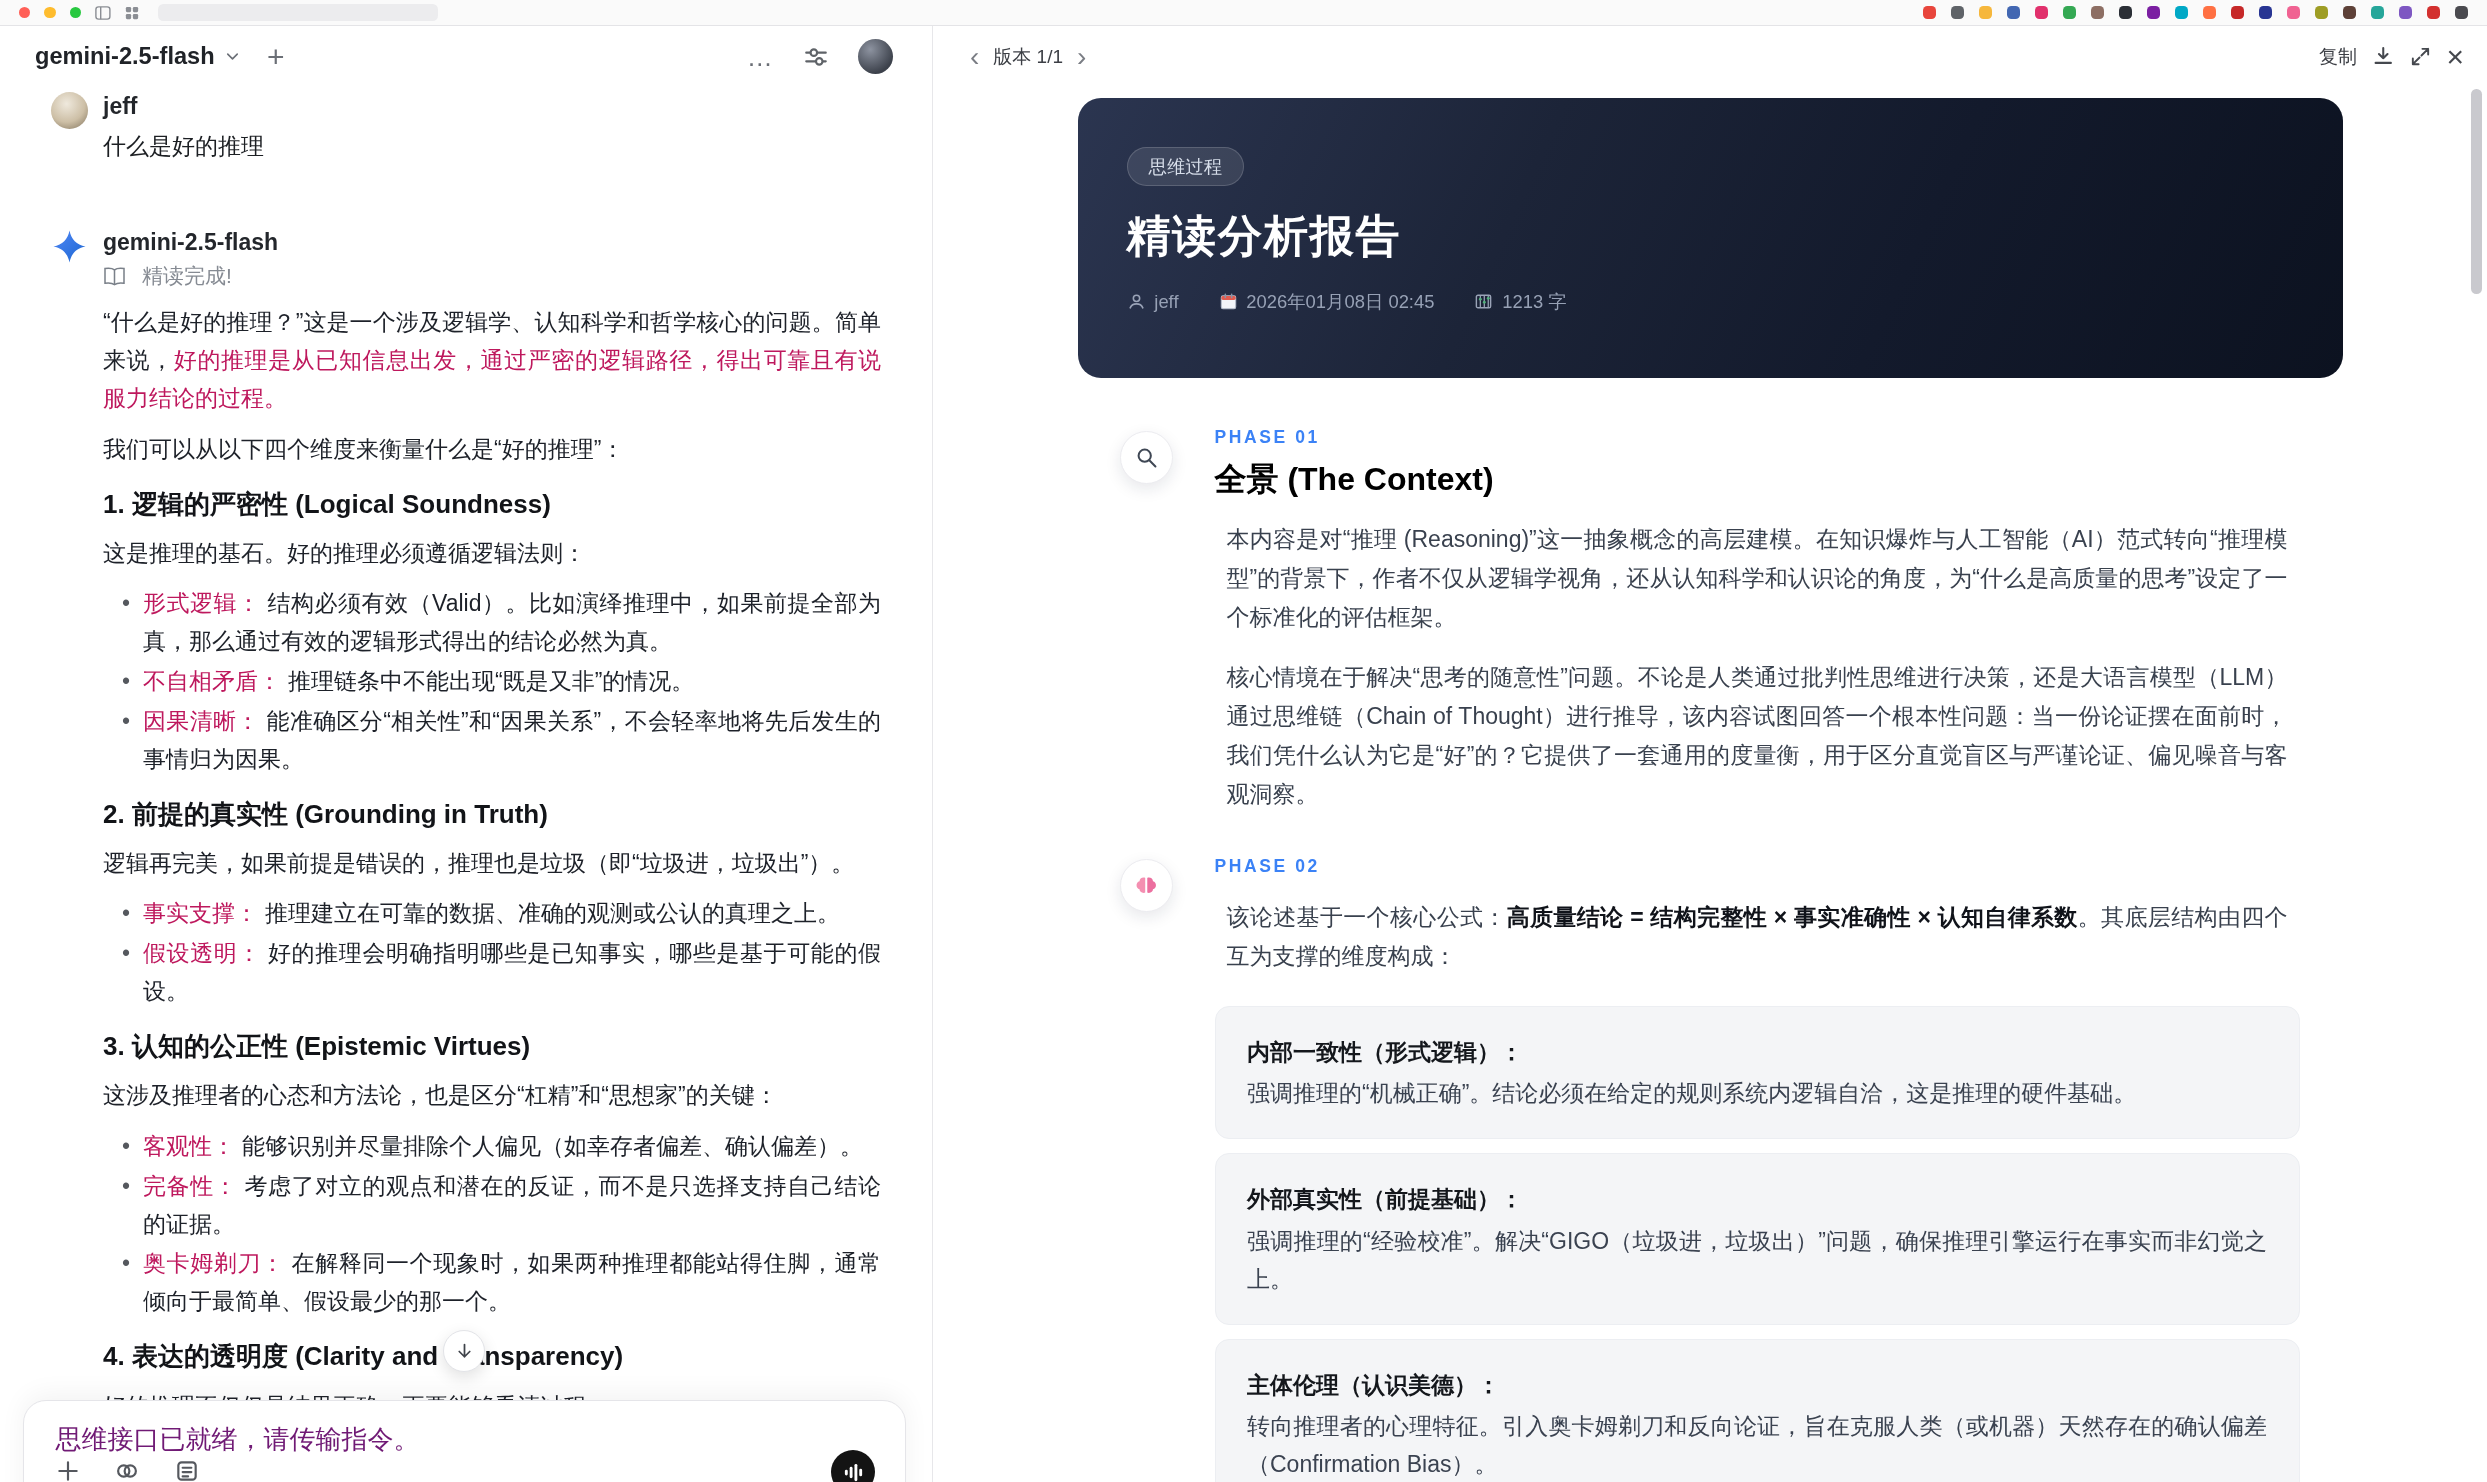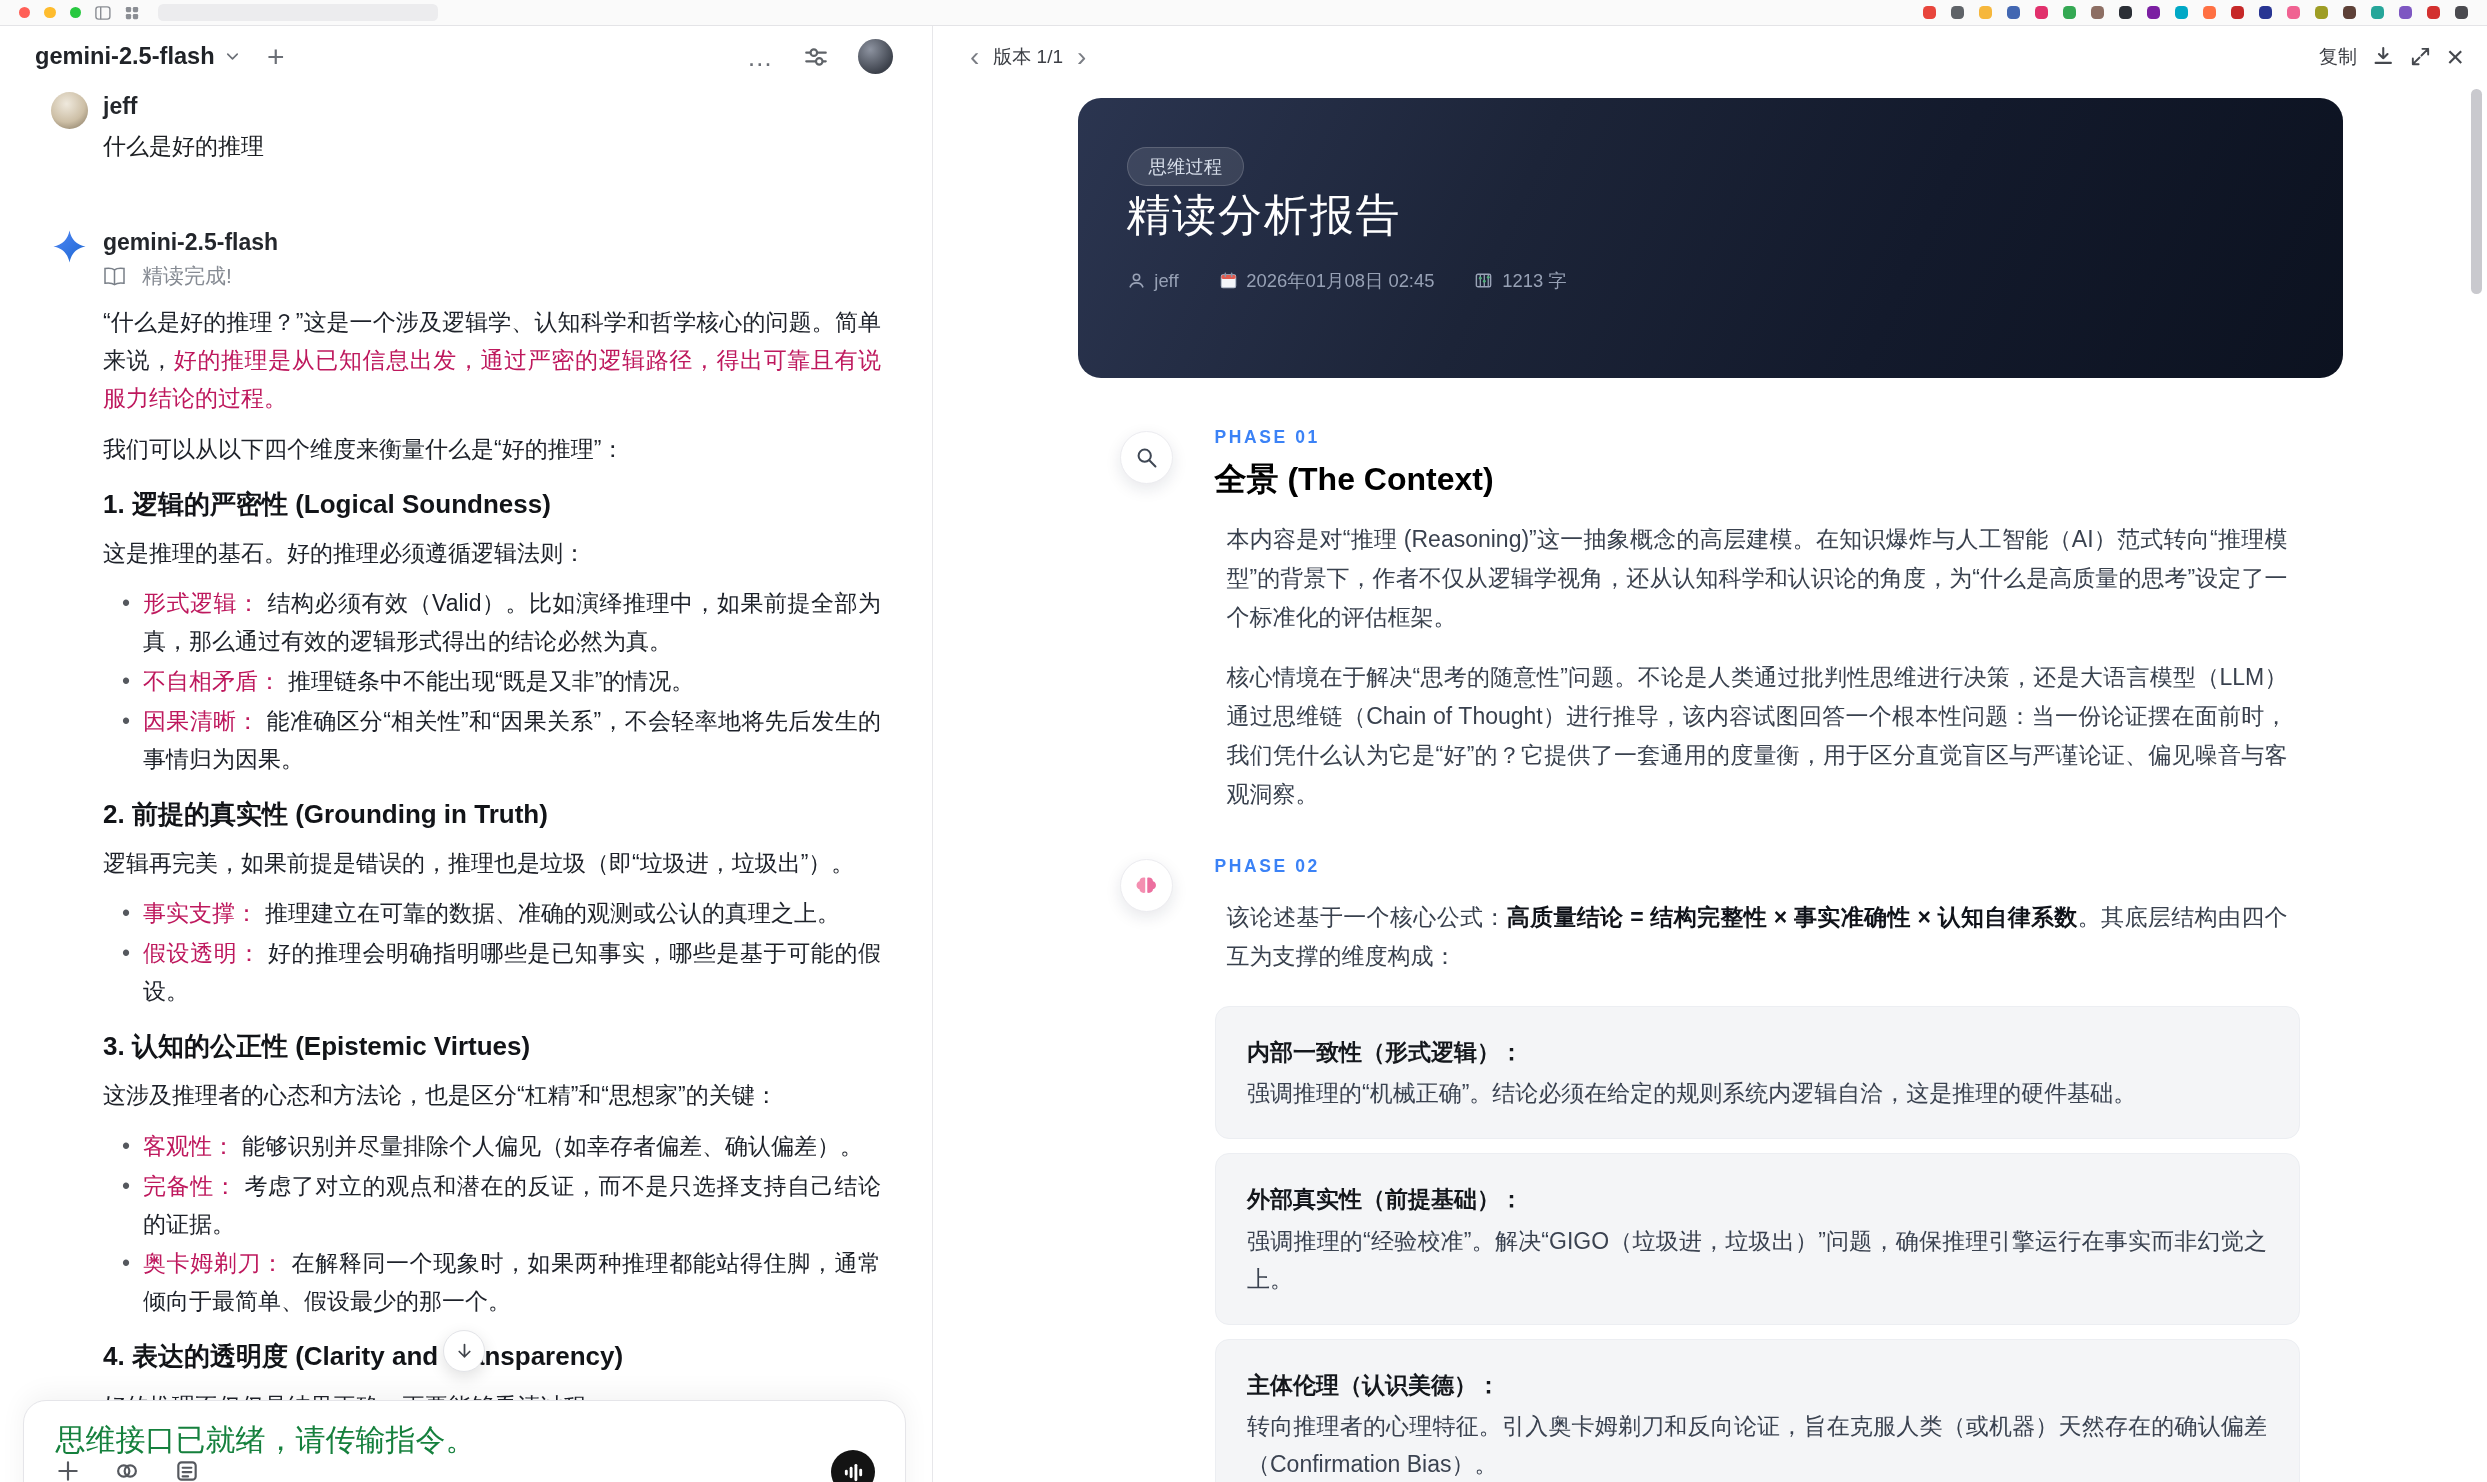--- a/index.html
+++ b/index.html
@@ -49,21 +49,21 @@
   .markdown li strong { margin-right:7px; }
   .markdown strong { font-weight:400; color:#be185d; }
 
   .scroll-bottom-btn { position:absolute; left:443px; top:1304px; width:42px; height:42px; border-radius:50%;
     background:#fff; border:0.9px solid #e3e4e8; box-shadow:0 5.3px 15.8px rgba(0,0,0,.12);
     display:flex; align-items:center; justify-content:center; z-index:6; cursor:pointer; }
 
   .composer { position:absolute; left:23px; right:26px; top:1374px; height:175px; background:#fff;
     border:1.8px solid #e5e5e9; border-radius:23px; box-shadow:0 -5.3px 26px rgba(0,0,0,.05);
     padding:23px 31.5px; z-index:5; }
-  .composer-text { font-size:30px; color:#15803d; line-height:31.5px; }
+  .composer-text { font-size:26px; color:#701a75; line-height:31.5px; }
   .composer-tools { position:absolute; left:28px; top:54px; display:flex; gap:28px; align-items:center; }
   .tool-btn { width:31.5px; height:31.5px; display:flex; align-items:center; justify-content:center; cursor:pointer; }
   .voice-btn { position:absolute; right:30px; top:49px; width:44px; height:44px; border-radius:50%;
     background:#141414; display:flex; align-items:center; justify-content:center; cursor:pointer; }
 
   
   .artifact-panel { position:absolute; left:933px; top:26px; right:0; height:1456px; background:#fff; overflow:hidden; }
   .artifact-toolbar { height:61px; display:flex; align-items:center; justify-content:space-between; padding:0 23px 0 37px; }
   .ver-group { display:flex; align-items:center; gap:14px; color:#3c3f45; font-size:19px; }
   .ver-chev { font-size:28px; color:#7a7d84; line-height:1; cursor:pointer; }
@@ -71,21 +71,21 @@
   .tool-group > span { cursor:pointer; display:flex; align-items:center; }
   .close-x { font-size:30px; color:#45484e; line-height:1; }
 
   .artifact-body { position:absolute; top:61px; left:0; right:0; bottom:0; overflow:hidden; }
 
   .hero { width:1265px; margin:11.4px auto 0; height:280px; border-radius:23px;
     background:linear-gradient(115deg,#2b3550 0%,#1c2438 35%,#131a2c 65%,#0c1220 100%);
     padding:49px 49px 0; position:relative; }
   .badge { display:inline-block; padding:7px 21px; border-radius:874px; background:rgba(255,255,255,.10);
     border:0.9px solid rgba(255,255,255,.16); color:#d7deea; font-size:18.4px; line-height:23px; }
-  .hero-title { font-size:44px; font-weight:400; color:#fff; letter-spacing:1.8px; }
+  .hero-title { margin-top:21px; font-size:44px; font-weight:700; color:#fff; letter-spacing:1.8px; }
   .hero-meta { margin-top:23px; display:flex; align-items:center; gap:40px; color:#97a1b5; font-size:18.4px; }
   .meta-item { display:flex; align-items:center; gap:8.8px; }
 
   .phase { display:flex; width:1265px; margin:49px auto 0; }
   .phase.phase2 { margin-top:42px; }
   .phase-rail { width:137px; flex:none; display:flex; justify-content:center; align-items:flex-start; }
   .phase-icon { width:53px; height:53px; border-radius:50%; background:#fff; border:0.9px solid #ececf0;
     box-shadow:0 5.3px 15.8px rgba(20,30,60,.10); display:flex; align-items:center; justify-content:center; margin-top:3.5px; }
   .phase-main { width:1085px; }
   .phase-label { font-size:17.5px; font-weight:700; letter-spacing:2.6px; color:#3b82f6; line-height:21px; }

